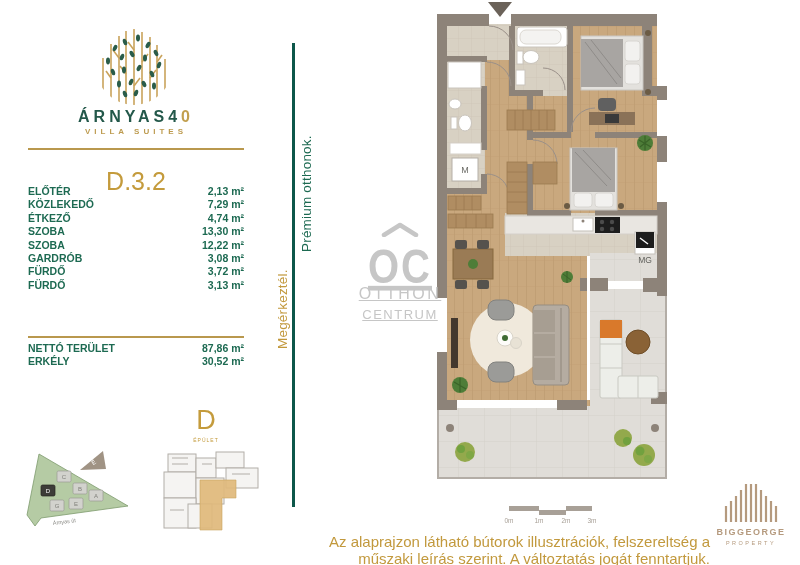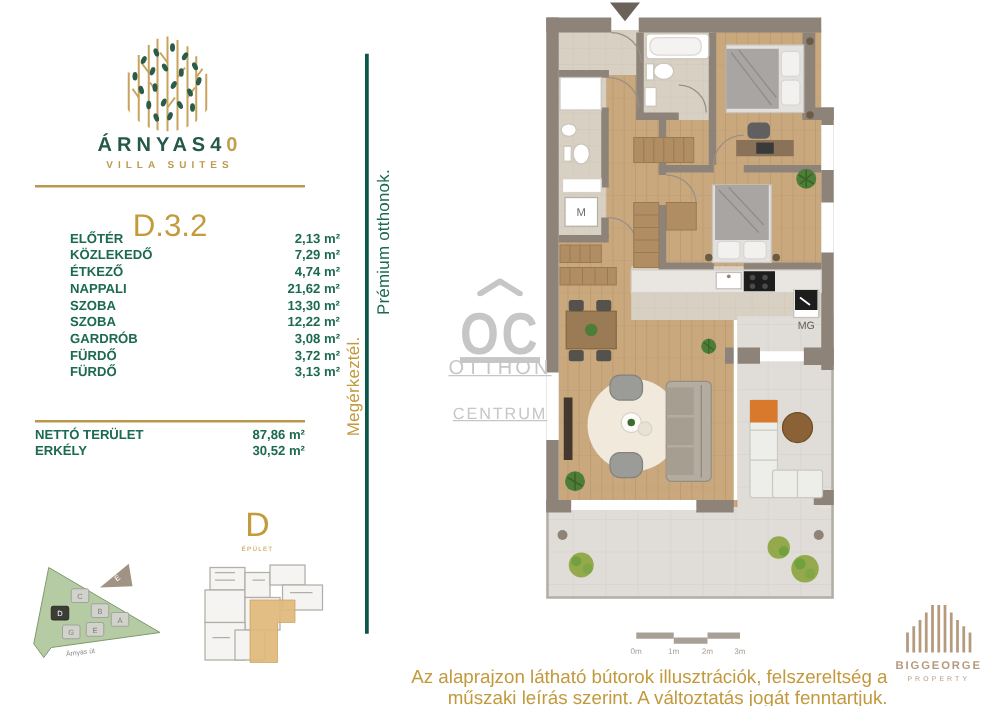--- a/index.html
+++ b/index.html
@@ -9,38 +9,38 @@
 
   
   .brandline{position:absolute;left:28px;top:108px;width:216px;text-align:center;
              font-size:16px;font-weight:bold;letter-spacing:4px;color:#23584a;white-space:nowrap;}
   .brandline .gold0{color:#c2a04f;}
   .brandsub{position:absolute;left:28px;top:127px;width:216px;text-align:center;
             font-size:8px;letter-spacing:4px;color:#bd9b4f;font-weight:bold;}
   .divider{position:absolute;left:28px;height:2px;width:216px;background:#b9984d;}
   .unit-title{position:absolute;left:28px;top:155px;width:216px;text-align:center;
               font-size:25px;color:#c49b3c;margin-top:12px;}
-  .rooms{position:absolute;left:28px;top:185px;width:216px;margin-left:28px;}
+  .rooms{position:absolute;left:28px;top:185px;width:216px;}
   .totals{position:absolute;left:28px;top:342px;width:216px;}
   .row{display:flex;justify-content:space-between;font-size:10.5px;font-weight:bold;
        color:#1d6a52;line-height:13.4px;white-space:nowrap;}
 
   
   .vline{position:absolute;left:292px;top:43px;width:2.5px;height:464px;background:#0d574a;}
   .slogan{position:absolute;transform-origin:0 0;transform:rotate(-90deg);
           font-size:13.5px;white-space:nowrap;letter-spacing:.2px;}
   .slogan-arrive{left:275px;top:349px;color:#c2993d;}
   .slogan-premium{left:299px;top:252px;color:#1d6a52;}
 
   
   .wm{position:absolute;left:354px;top:222px;width:92px;text-align:center;color:#c6c6c6;text-decoration:underline;}
   .wm .oc{font-size:40px;font-weight:bold;letter-spacing:2px;transform:scaleY(1.18);
           transform-origin:top center;line-height:44px;}
   .wm .l1{font-size:16px;letter-spacing:2.5px;}
-  .wm .l2{font-size:13px;letter-spacing:1.5px;margin-top:19px;}
+  .wm .l2{font-size:13px;letter-spacing:1.5px;margin-top:4px;}
 
   
   .disclaimer{position:absolute;left:290px;top:533px;width:420px;text-align:right;
               font-size:15px;color:#c2993d;}
   .dlabel{position:absolute;left:186px;top:405px;width:40px;text-align:center;
           font-size:27px;color:#c49b3c;}
   .dsub{position:absolute;left:180px;top:437px;width:52px;text-align:center;
         font-size:5px;letter-spacing:1px;color:#c49b3c;}
   svg text{font-family:"Liberation Sans",sans-serif;}
 </style>
@@ -108,24 +108,20 @@
       <span>ELŐTÉR</span>
       <span>2,13 m²</span>
     </div>
   <div class="row">
       <span>KÖZLEKEDŐ</span>
       <span>7,29 m²</span>
     </div>
   <div class="row">
       <span>ÉTKEZŐ</span>
       <span>4,74 m²</span>
-    </div>
-  <div class="row">
-      <span>NAPPALI</span>
-      <span>21,62 m²</span>
     </div>
   <div class="row">
       <span>SZOBA</span>
       <span>13,30 m²</span>
     </div>
   <div class="row">
       <span>SZOBA</span>
       <span>12,22 m²</span>
     </div>
   <div class="row">

